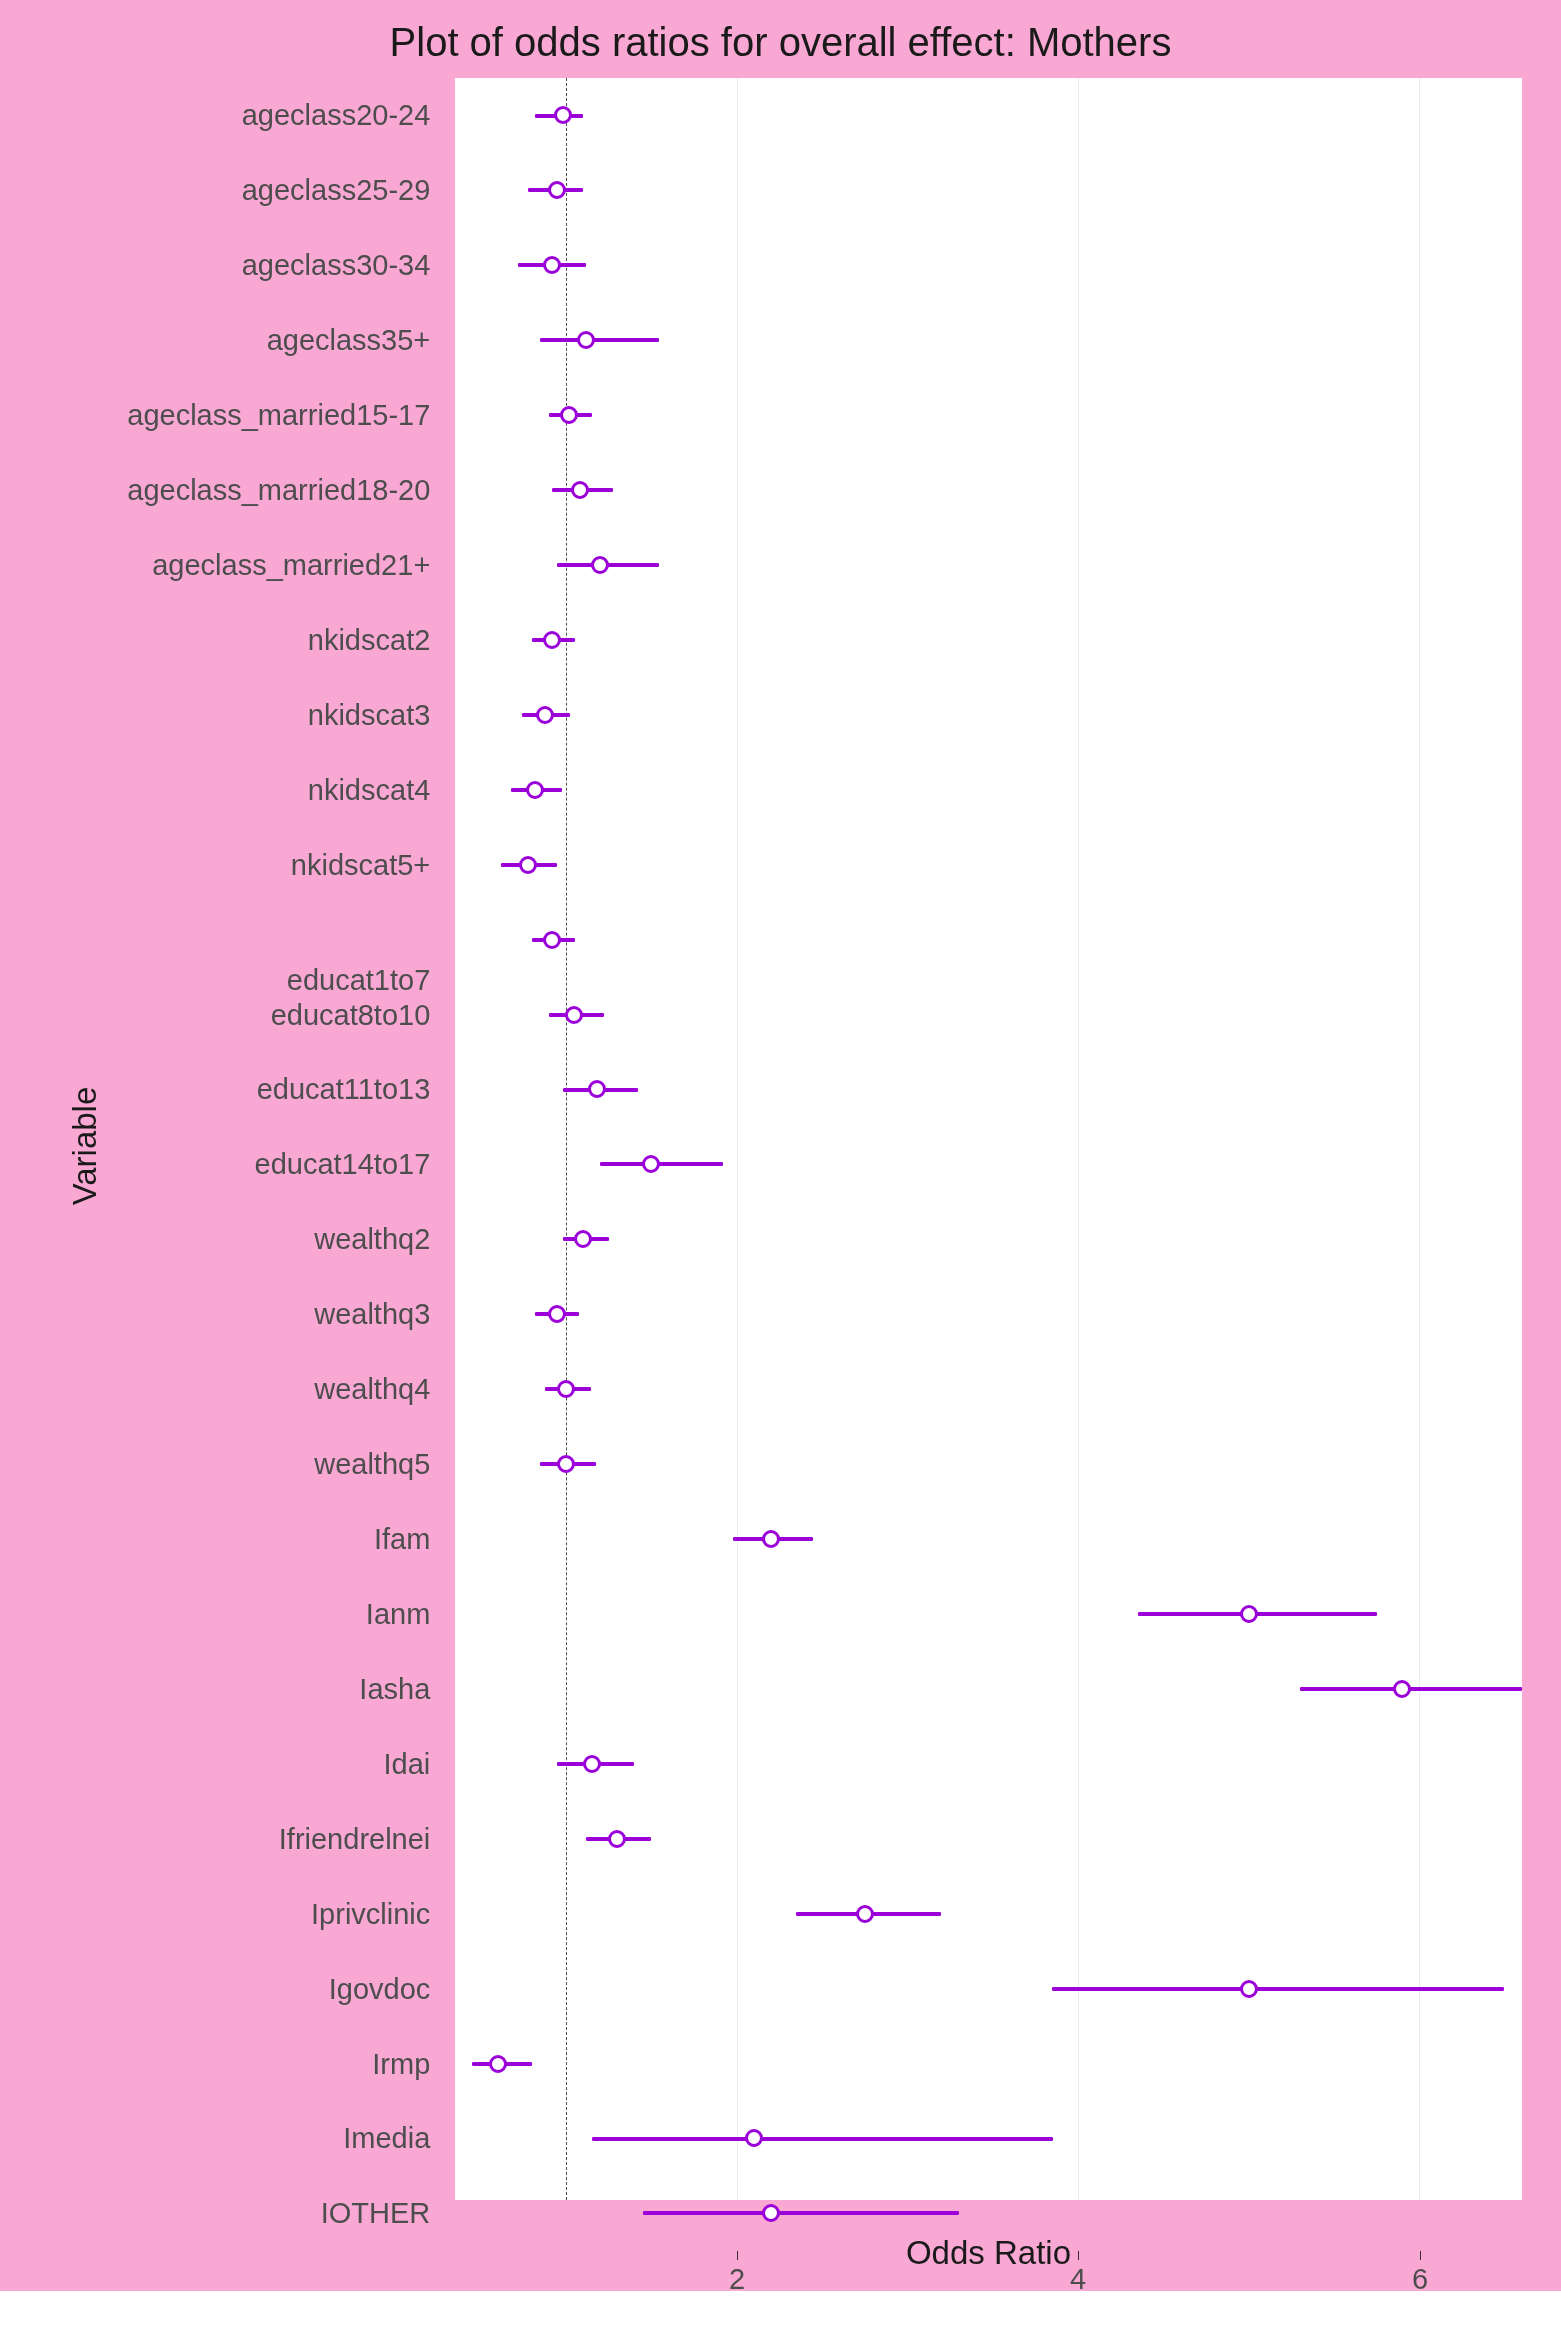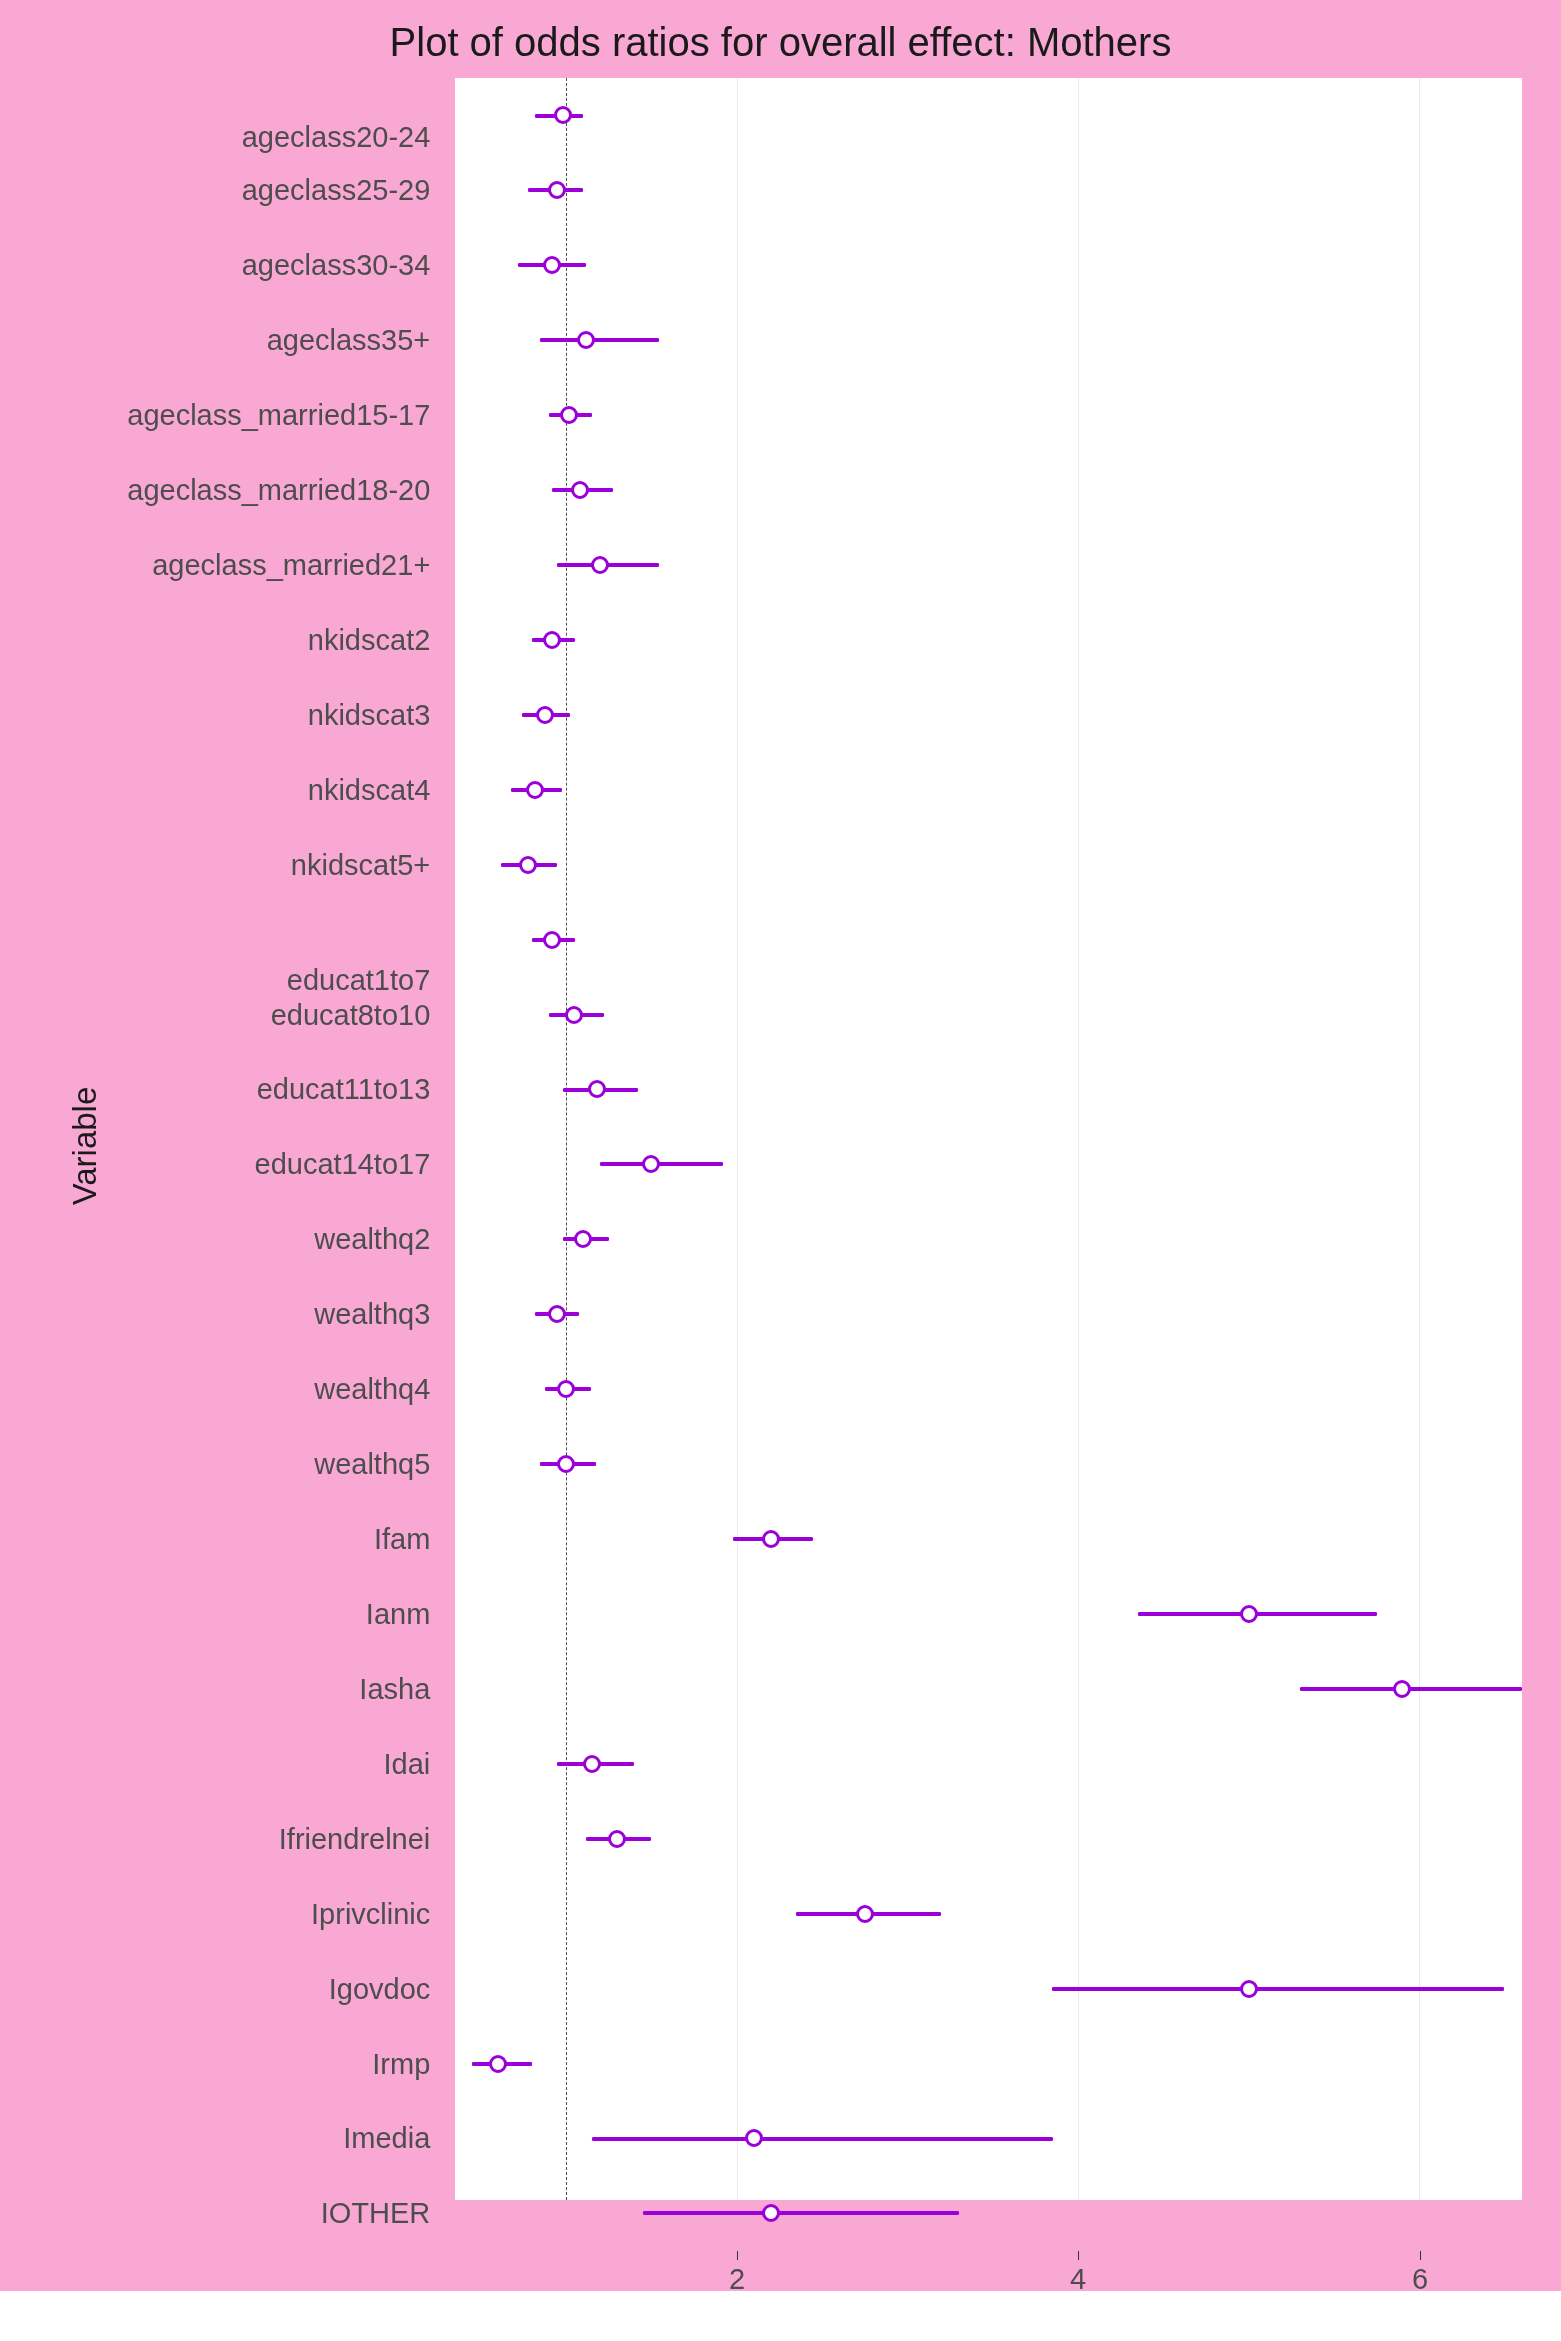--- a/index.html
+++ b/index.html
@@ -113,22 +113,23 @@
     transform: translate(-50%, -50%);
     box-sizing: border-box;
   }
 </style>
 </head>
 <body>
 
 <div class="chart-wrap">
   <div class="title">Plot of odds ratios for overall effect: Mothers</div>
   <div class="y-axis-title">Variable</div>
+  <div class="x-axis-title">Odds Ratio</div>
   <div class="y-labels" id="y-labels">
-      <div class="y-label" style="top: 37px; margin-top: 22px;">ageclass20-24</div>
+      <div class="y-label" style="top: 37px;">ageclass20-24</div>
       <div class="y-label" style="top: 112px;">ageclass25-29</div>
       <div class="y-label" style="top: 187px;">ageclass30-34</div>
       <div class="y-label" style="top: 262px;">ageclass35+</div>
       <div class="y-label" style="top: 337px;">ageclass_married15-17</div>
       <div class="y-label" style="top: 412px; text-align: center;">ageclass_married18-20</div>
       <div class="y-label" style="top: 487px;">ageclass_married21+</div>
       <div class="y-label" style="top: 562px;">nkidscat2</div>
       <div class="y-label" style="top: 637px;">nkidscat3</div>
       <div class="y-label" style="top: 712px;">nkidscat4</div>
       <div class="y-label" style="top: 787px;">nkidscat5+</div>

